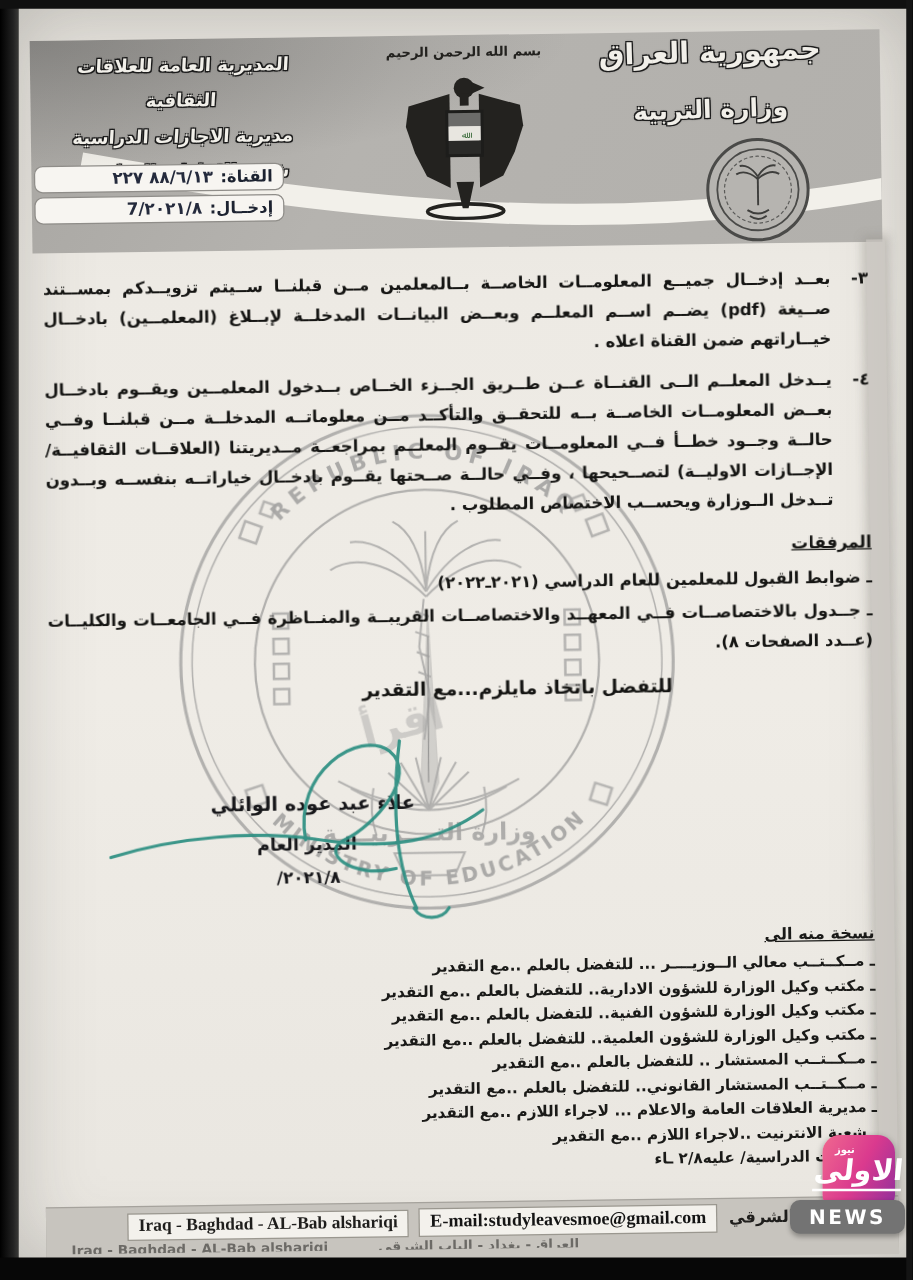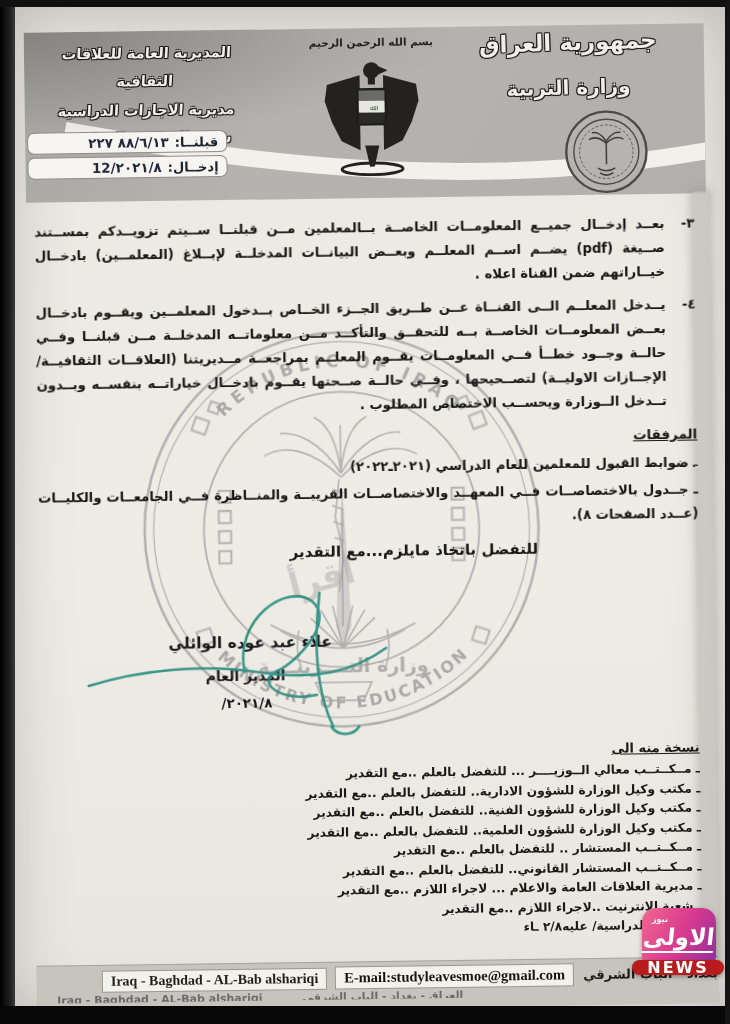--- a/index.html
+++ b/index.html
@@ -82,28 +82,28 @@
   .fbox{background:#f3f1ec;padding:2px 8px;box-shadow:0 0 0 1px #9a978f;}
   .f-en{font-family:"Liberation Serif",serif;font-weight:bold;font-size:14px;color:#1f1e1c;
     margin-left:58px;white-space:nowrap;}
   .f-mail{font-family:"Liberation Serif",serif;font-weight:bold;font-size:14.5px;color:#141414;white-space:nowrap;}
   .f-ar{font-size:13px;font-weight:bold;color:#1f1e1c;direction:rtl;white-space:nowrap;margin-right:2px;}
   .footer-sub{height:9px;overflow:hidden;opacity:.65;display:flex;gap:40px;padding:0 20px;}
   .footer-sub span{font-size:11px;font-weight:bold;color:#3c3b38;white-space:nowrap;}
 
   
   .news{position:absolute;right:6px;top:908px;width:92px;height:86px;z-index:10;}
-  .news-icon{position:absolute;right:8px;top:0;width:74px;height:62px;border-radius:14px;
+  .news-icon{position:absolute;right:8px;top:0;width:58px;height:62px;border-radius:14px;
     background:linear-gradient(118deg,#f0688f 0%,#da3a8e 50%,#8c2f9c 100%);
     display:flex;align-items:center;justify-content:center;box-shadow:0 2px 5px rgba(0,0,0,.35);}
   .news-ar{color:#fff;font-weight:bold;font-size:23px;transform:skewX(-6deg);line-height:1;
     border-bottom:2px solid #fff;padding-bottom:2px;}
   .news-mini{position:absolute;left:10px;top:7px;color:#fff;font-size:8px;font-weight:bold;}
-  .news-band{position:absolute;right:0;top:52px;width:92px;height:15px;border-radius:8px;
-    background:#b91c1c;display:flex;align-items:center;justify-content:center;
+  .news-band{position:absolute;right:0;top:52px;width:92px;height:27px;border-radius:8px;
+    background:#737373;display:flex;align-items:center;justify-content:center;
     color:#fff;font-weight:bold;font-size:16px;letter-spacing:2px;
     font-family:"DejaVu Sans",sans-serif;box-shadow:0 2px 4px rgba(0,0,0,.3);}
 
   
   .kuf{stroke:#8f8f8f;fill:none;stroke-width:2;}
 </style>
 </head>
 <body>
 
 <div class="photo">
@@ -155,26 +155,26 @@
             <path d="M45,36 C52,30 58,29 63,32"></path>
             <path d="M45,34 C40,26 34,24 30,25"></path>
             <path d="M45,34 C50,26 56,24 60,25"></path>
             <path d="M36,62 q9,6 18,0"></path>
             <path d="M38,67 q7,5 14,0"></path>
           </g>
         </svg>
 
         <div class="numdate">
           <div class="numbox">
-            <span>قبلنــا:</span>
+            <span>القناة:</span>
             <span class="val">٨٨/٦/١٣ ٢٢٧</span>
           </div>
           <div class="numbox">
             <span>إدخــال:</span>
-            <span class="val">٢٠٢١/٨/12</span>
+            <span class="val">٢٠٢١/٨/7</span>
           </div>
         </div>
       </div>
 
       <svg class="bigstamp" viewBox="0 0 400 400">
         <defs>
           <path id="arcTop" d="M 38,200 A 162,162 0 0 1 362,200"></path>
           <path id="arcBot" d="M 22,200 A 178,178 0 0 0 378,200"></path>
         </defs>
         <g stroke="#8d8d8d" fill="none" opacity=".8">

